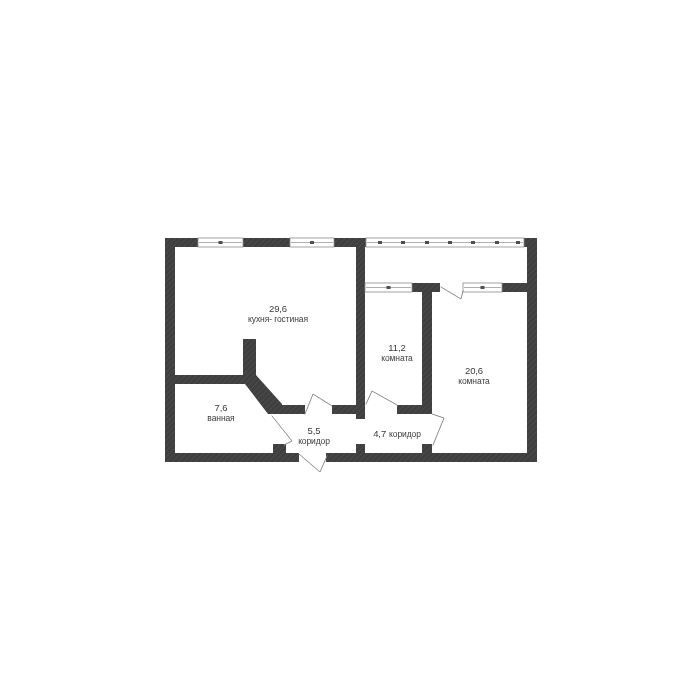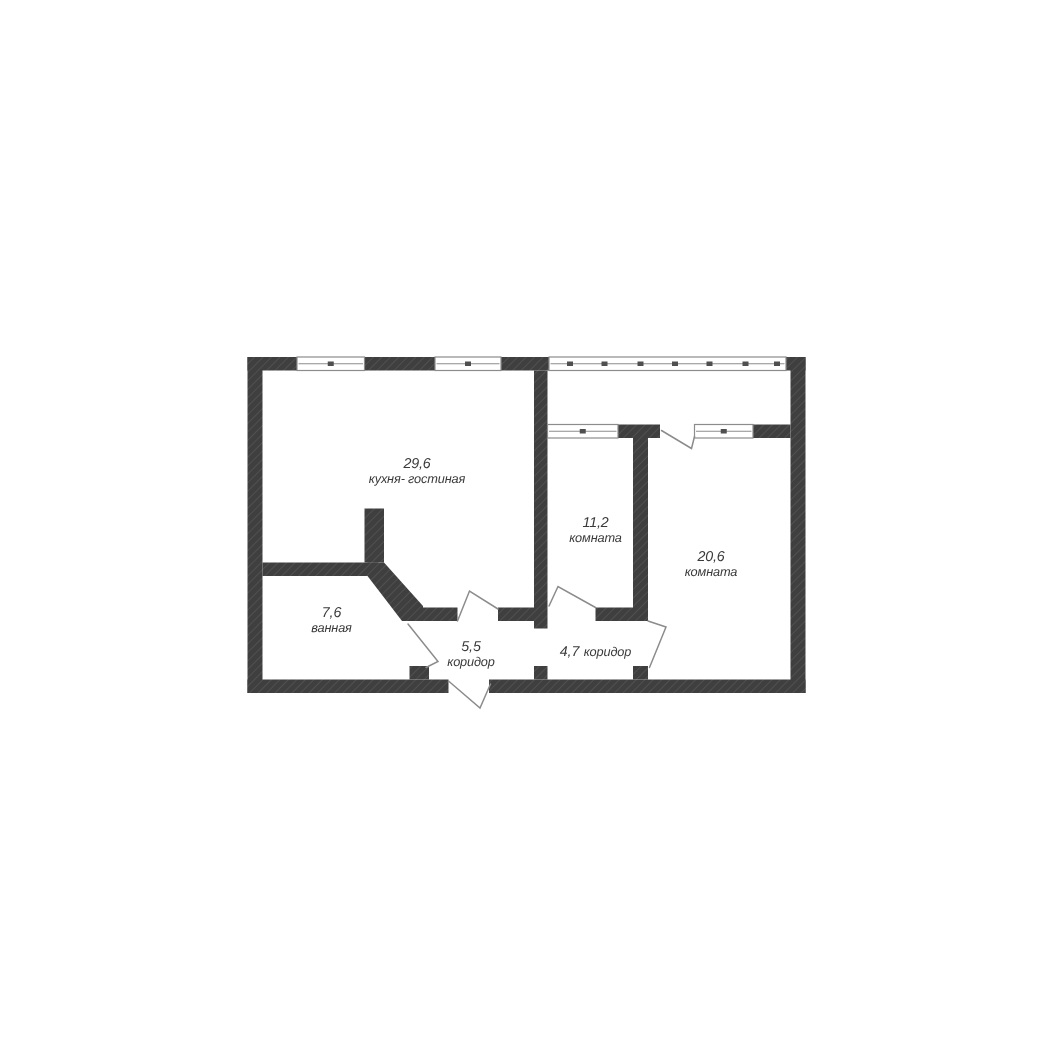--- a/index.html
+++ b/index.html
@@ -1,16 +1,16 @@
 <!DOCTYPE html>
 <html style="--wall: #3f3f3f; --thin_line: #8c8c8c; --text: #3a3a3a; --background: #ffffff;"><head>
 <meta charset="utf-8">
 <style>
   html,body{margin:0;padding:0;background:var(--background,#ffffff);}
-  .canvas{position:relative;width:700px;height:532px;background:var(--background,#ffffff);margin:0 auto;overflow:hidden;font-style:italic;}
+  .canvas{position:relative;width:700px;height:532px;background:var(--background,#ffffff);margin:0 auto;overflow:hidden;}
   svg{position:absolute;left:0;top:0;}
   .wall{fill:url(#hatch);stroke:none;}
   .win{fill:#ffffff;stroke:var(--thin_line,#8c8c8c);stroke-width:0.8;}
   .winline{stroke:var(--thin_line,#8c8c8c);stroke-width:0.7;fill:none;}
   .tick{fill:#4f4f4f;stroke:none;}
   .leaf{stroke:var(--thin_line,#8c8c8c);stroke-width:1;fill:none;stroke-linecap:round;}
   text{font-family:"Liberation Sans",sans-serif;fill:var(--text,#3a3a3a);text-anchor:middle;letter-spacing:-0.1px;}
   .area{font-size:9.5px;}
   .rname{font-size:8.5px;}
 </style>

